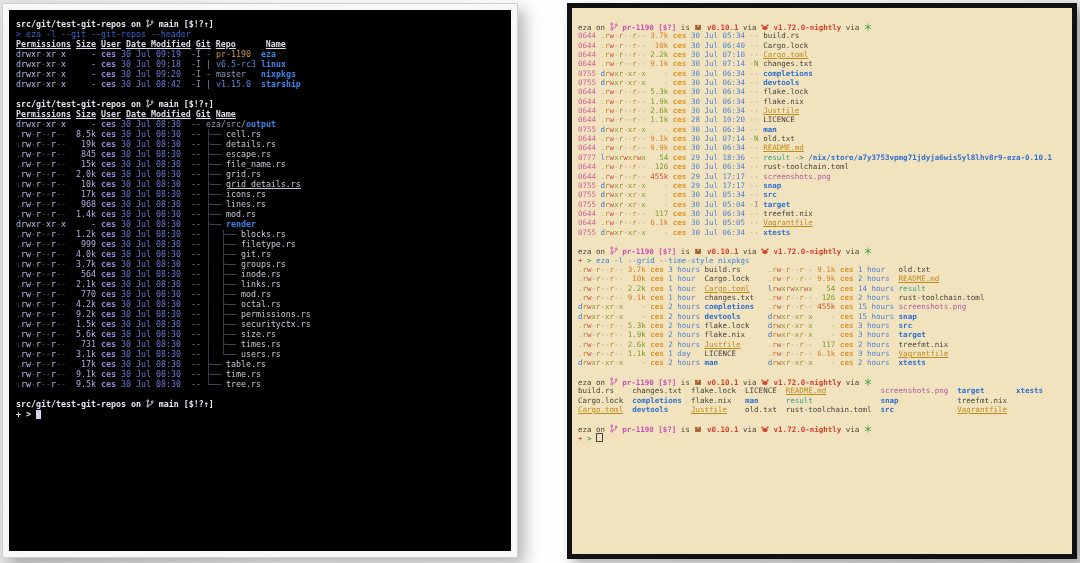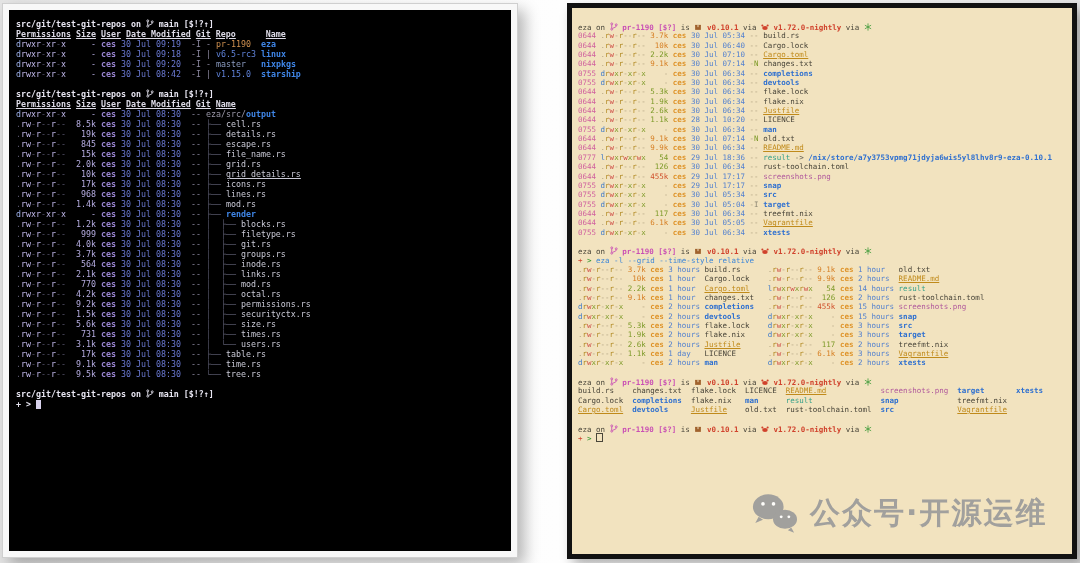--- a/index.html
+++ b/index.html
@@ -43,20 +43,21 @@
   <div class="win-left">
     <div class="screen-left" id="left-screen">
         <div class="tl"><span style="color: rgb(232, 230, 242); font-weight: 700;">src/git/test-git-repos on </span><span class="icon" style="color: rgb(232, 230, 242);"><svg viewBox="0 0 10 11" width="8" height="9">
               <g fill="none" stroke="currentColor" stroke-width="1.1">
                 <circle cx="2.2" cy="2.2" r="1.2"></circle>
                 <circle cx="2.2" cy="8.8" r="1.2"></circle>
                 <circle cx="7.8" cy="3.4" r="1.2"></circle>
                 <path d="M2.2 3.4v4.2M7.8 4.6c0 2-2.4 2.2-4.2 3"></path>
               </g>
             </svg></span><span style="color: rgb(232, 230, 242); font-weight: 700;"> main [$!?↑]</span></div>
+        <div class="tl"><span style="color: rgb(53, 102, 204);">&gt; eza -l --git --git-repos --header</span></div>
         <div class="tl"><span style="color: rgb(222, 220, 232); font-weight: 700; text-decoration: underline;">Permissions</span><span style="color: rgb(201, 201, 214);"> </span><span style="color: rgb(222, 220, 232); font-weight: 700; text-decoration: underline;">Size</span><span style="color: rgb(201, 201, 214);"> </span><span style="color: rgb(222, 220, 232); font-weight: 700; text-decoration: underline;">User</span><span style="color: rgb(201, 201, 214);"> </span><span style="color: rgb(222, 220, 232); font-weight: 700; text-decoration: underline;">Date Modified</span><span style="color: rgb(201, 201, 214);"> </span><span style="color: rgb(222, 220, 232); font-weight: 700; text-decoration: underline;">Git</span><span style="color: rgb(201, 201, 214);"> </span><span style="color: rgb(222, 220, 232); font-weight: 700; text-decoration: underline;">Repo</span><span style="color: rgb(201, 201, 214);">      </span><span style="color: rgb(222, 220, 232); font-weight: 700; text-decoration: underline;">Name</span></div>
         <div class="tl"><span style="color: rgb(157, 176, 232);">d</span><span style="color: rgb(192, 184, 234);">r</span><span style="color: rgb(192, 184, 234);">w</span><span style="color: rgb(192, 184, 234);">x</span><span style="color: rgb(192, 184, 234);">r</span><span style="color: rgb(86, 82, 106);">-</span><span style="color: rgb(192, 184, 234);">x</span><span style="color: rgb(192, 184, 234);">r</span><span style="color: rgb(86, 82, 106);">-</span><span style="color: rgb(192, 184, 234);">x</span><span style="color: rgb(201, 201, 214);">  </span><span style="color: rgb(180, 171, 223);">   -</span><span style="color: rgb(201, 201, 214);"> </span><span style="color: rgb(154, 134, 210); font-weight: 700;">ces</span><span style="color: rgb(201, 201, 214);"> </span><span style="color: rgb(107, 122, 212);">30 Jul 09:19</span><span style="color: rgb(201, 201, 214);">  </span><span style="color: rgb(140, 136, 160);">-I</span><span style="color: rgb(201, 201, 214);"> </span><span style="color: rgb(140, 136, 160);">- </span><span style="color: rgb(207, 144, 80);">pr-1190</span><span style="color: rgb(201, 201, 214);">  </span><span style="color: rgb(63, 134, 232); font-weight: 700;">eza</span></div>
         <div class="tl"><span style="color: rgb(157, 176, 232);">d</span><span style="color: rgb(192, 184, 234);">r</span><span style="color: rgb(192, 184, 234);">w</span><span style="color: rgb(192, 184, 234);">x</span><span style="color: rgb(192, 184, 234);">r</span><span style="color: rgb(86, 82, 106);">-</span><span style="color: rgb(192, 184, 234);">x</span><span style="color: rgb(192, 184, 234);">r</span><span style="color: rgb(86, 82, 106);">-</span><span style="color: rgb(192, 184, 234);">x</span><span style="color: rgb(201, 201, 214);">  </span><span style="color: rgb(180, 171, 223);">   -</span><span style="color: rgb(201, 201, 214);"> </span><span style="color: rgb(154, 134, 210); font-weight: 700;">ces</span><span style="color: rgb(201, 201, 214);"> </span><span style="color: rgb(107, 122, 212);">30 Jul 09:18</span><span style="color: rgb(201, 201, 214);">  </span><span style="color: rgb(140, 136, 160);">-I</span><span style="color: rgb(201, 201, 214);"> </span><span style="color: rgb(140, 136, 160);">| </span><span style="color: rgb(95, 130, 216);">v6.5-rc3</span><span style="color: rgb(201, 201, 214);"> </span><span style="color: rgb(63, 134, 232); font-weight: 700;">linux</span></div>
         <div class="tl"><span style="color: rgb(157, 176, 232);">d</span><span style="color: rgb(192, 184, 234);">r</span><span style="color: rgb(192, 184, 234);">w</span><span style="color: rgb(192, 184, 234);">x</span><span style="color: rgb(192, 184, 234);">r</span><span style="color: rgb(86, 82, 106);">-</span><span style="color: rgb(192, 184, 234);">x</span><span style="color: rgb(192, 184, 234);">r</span><span style="color: rgb(86, 82, 106);">-</span><span style="color: rgb(192, 184, 234);">x</span><span style="color: rgb(201, 201, 214);">  </span><span style="color: rgb(180, 171, 223);">   -</span><span style="color: rgb(201, 201, 214);"> </span><span style="color: rgb(154, 134, 210); font-weight: 700;">ces</span><span style="color: rgb(201, 201, 214);"> </span><span style="color: rgb(107, 122, 212);">30 Jul 09:20</span><span style="color: rgb(201, 201, 214);">  </span><span style="color: rgb(140, 136, 160);">-I</span><span style="color: rgb(201, 201, 214);"> </span><span style="color: rgb(140, 136, 160);">- </span><span style="color: rgb(139, 155, 192);">master</span><span style="color: rgb(201, 201, 214);">   </span><span style="color: rgb(63, 134, 232); font-weight: 700;">nixpkgs</span></div>
         <div class="tl"><span style="color: rgb(157, 176, 232);">d</span><span style="color: rgb(192, 184, 234);">r</span><span style="color: rgb(192, 184, 234);">w</span><span style="color: rgb(192, 184, 234);">x</span><span style="color: rgb(192, 184, 234);">r</span><span style="color: rgb(86, 82, 106);">-</span><span style="color: rgb(192, 184, 234);">x</span><span style="color: rgb(192, 184, 234);">r</span><span style="color: rgb(86, 82, 106);">-</span><span style="color: rgb(192, 184, 234);">x</span><span style="color: rgb(201, 201, 214);">  </span><span style="color: rgb(180, 171, 223);">   -</span><span style="color: rgb(201, 201, 214);"> </span><span style="color: rgb(154, 134, 210); font-weight: 700;">ces</span><span style="color: rgb(201, 201, 214);"> </span><span style="color: rgb(107, 122, 212);">30 Jul 08:42</span><span style="color: rgb(201, 201, 214);">  </span><span style="color: rgb(140, 136, 160);">-I</span><span style="color: rgb(201, 201, 214);"> </span><span style="color: rgb(140, 136, 160);">| </span><span style="color: rgb(95, 130, 216);">v1.15.0</span><span style="color: rgb(201, 201, 214);">  </span><span style="color: rgb(63, 134, 232); font-weight: 700;">starship</span></div>
         <div class="tl">&nbsp;</div>
         <div class="tl"><span style="color: rgb(232, 230, 242); font-weight: 700;">src/git/test-git-repos on </span><span class="icon" style="color: rgb(232, 230, 242);"><svg viewBox="0 0 10 11" width="8" height="9">
               <g fill="none" stroke="currentColor" stroke-width="1.1">
                 <circle cx="2.2" cy="2.2" r="1.2"></circle>
                 <circle cx="2.2" cy="8.8" r="1.2"></circle>
@@ -163,21 +164,21 @@
               <rect x="4.4" y="2.4" width="1.2" height="2.8" fill="#f2e3bf"></rect>
             </svg></span><span style="color: rgb(74, 70, 58);"> </span><span style="color: rgb(208, 66, 44); font-weight: 700;">v0.10.1</span><span style="color: rgb(74, 70, 58);"> via </span><span class="icon" style="color: rgb(208, 66, 44);"><svg viewBox="0 0 10 10" width="8" height="8" fill="currentColor">
               <ellipse cx="5" cy="6.2" rx="3.4" ry="2.4"></ellipse>
               <circle cx="1.7" cy="3.1" r="1.3"></circle>
               <circle cx="8.3" cy="3.1" r="1.3"></circle>
             </svg></span><span style="color: rgb(74, 70, 58);"> </span><span style="color: rgb(208, 66, 44); font-weight: 700;">v1.72.0-nightly</span><span style="color: rgb(74, 70, 58);"> via </span><span class="icon" style="color: rgb(63, 154, 56);"><svg viewBox="0 0 10 10" width="8" height="8">
               <g stroke="currentColor" stroke-width="1" fill="none">
                 <path d="M5 .5v9M1.1 2.75l7.8 4.5M8.9 2.75l-7.8 4.5"></path>
               </g>
             </svg></span></div>
-        <div class="tl"><span style="color: rgb(208, 66, 44);">+ </span><span style="color: rgb(63, 154, 56); font-weight: 700;">&gt; </span><span style="color: rgb(60, 134, 216);">eza -l --grid --time-style relative</span></div>
+        <div class="tl"><span style="color: rgb(208, 66, 44);">+ </span><span style="color: rgb(63, 154, 56); font-weight: 700;">&gt; </span><span style="color: rgb(60, 134, 216);">eza -l --grid --time-style nixpkgs</span></div>
         <div class="tl"><span style="color: rgb(179, 163, 130);">.</span><span style="color: rgb(176, 136, 32);">r</span><span style="color: rgb(207, 80, 72);">w</span><span style="color: rgb(179, 163, 130);">-</span><span style="color: rgb(176, 136, 32);">r</span><span style="color: rgb(179, 163, 130);">-</span><span style="color: rgb(179, 163, 130);">-</span><span style="color: rgb(176, 136, 32);">r</span><span style="color: rgb(179, 163, 130);">-</span><span style="color: rgb(179, 163, 130);">-</span><span style="color: rgb(74, 70, 58);"> </span><span style="color: rgb(214, 126, 34);">3.7k</span><span style="color: rgb(74, 70, 58);"> </span><span style="color: rgb(222, 146, 38); font-weight: 700;">ces</span><span style="color: rgb(74, 70, 58);"> </span><span style="color: rgb(83, 129, 207);">3 hours</span><span style="color: rgb(74, 70, 58);"> </span><span style="color: rgb(71, 67, 55);">build.rs</span><span style="color: rgb(74, 70, 58);">      </span><span style="color: rgb(179, 163, 130);">.</span><span style="color: rgb(176, 136, 32);">r</span><span style="color: rgb(207, 80, 72);">w</span><span style="color: rgb(179, 163, 130);">-</span><span style="color: rgb(176, 136, 32);">r</span><span style="color: rgb(179, 163, 130);">-</span><span style="color: rgb(179, 163, 130);">-</span><span style="color: rgb(176, 136, 32);">r</span><span style="color: rgb(179, 163, 130);">-</span><span style="color: rgb(179, 163, 130);">-</span><span style="color: rgb(74, 70, 58);"> </span><span style="color: rgb(214, 126, 34);">9.1k</span><span style="color: rgb(74, 70, 58);"> </span><span style="color: rgb(222, 146, 38); font-weight: 700;">ces</span><span style="color: rgb(74, 70, 58);"> </span><span style="color: rgb(83, 129, 207);">1 hour  </span><span style="color: rgb(74, 70, 58);"> </span><span style="color: rgb(71, 67, 55);">old.txt</span></div>
         <div class="tl"><span style="color: rgb(179, 163, 130);">.</span><span style="color: rgb(176, 136, 32);">r</span><span style="color: rgb(207, 80, 72);">w</span><span style="color: rgb(179, 163, 130);">-</span><span style="color: rgb(176, 136, 32);">r</span><span style="color: rgb(179, 163, 130);">-</span><span style="color: rgb(179, 163, 130);">-</span><span style="color: rgb(176, 136, 32);">r</span><span style="color: rgb(179, 163, 130);">-</span><span style="color: rgb(179, 163, 130);">-</span><span style="color: rgb(74, 70, 58);"> </span><span style="color: rgb(214, 126, 34);"> 10k</span><span style="color: rgb(74, 70, 58);"> </span><span style="color: rgb(222, 146, 38); font-weight: 700;">ces</span><span style="color: rgb(74, 70, 58);"> </span><span style="color: rgb(83, 129, 207);">1 hour </span><span style="color: rgb(74, 70, 58);"> </span><span style="color: rgb(71, 67, 55);">Cargo.lock</span><span style="color: rgb(74, 70, 58);">    </span><span style="color: rgb(179, 163, 130);">.</span><span style="color: rgb(176, 136, 32);">r</span><span style="color: rgb(207, 80, 72);">w</span><span style="color: rgb(179, 163, 130);">-</span><span style="color: rgb(176, 136, 32);">r</span><span style="color: rgb(179, 163, 130);">-</span><span style="color: rgb(179, 163, 130);">-</span><span style="color: rgb(176, 136, 32);">r</span><span style="color: rgb(179, 163, 130);">-</span><span style="color: rgb(179, 163, 130);">-</span><span style="color: rgb(74, 70, 58);"> </span><span style="color: rgb(214, 126, 34);">9.9k</span><span style="color: rgb(74, 70, 58);"> </span><span style="color: rgb(222, 146, 38); font-weight: 700;">ces</span><span style="color: rgb(74, 70, 58);"> </span><span style="color: rgb(83, 129, 207);">2 hours </span><span style="color: rgb(74, 70, 58);"> </span><span style="color: rgb(192, 138, 26); text-decoration: underline;">README.md</span></div>
         <div class="tl"><span style="color: rgb(179, 163, 130);">.</span><span style="color: rgb(176, 136, 32);">r</span><span style="color: rgb(207, 80, 72);">w</span><span style="color: rgb(179, 163, 130);">-</span><span style="color: rgb(176, 136, 32);">r</span><span style="color: rgb(179, 163, 130);">-</span><span style="color: rgb(179, 163, 130);">-</span><span style="color: rgb(176, 136, 32);">r</span><span style="color: rgb(179, 163, 130);">-</span><span style="color: rgb(179, 163, 130);">-</span><span style="color: rgb(74, 70, 58);"> </span><span style="color: rgb(125, 154, 40);">2.2k</span><span style="color: rgb(74, 70, 58);"> </span><span style="color: rgb(222, 146, 38); font-weight: 700;">ces</span><span style="color: rgb(74, 70, 58);"> </span><span style="color: rgb(83, 129, 207);">1 hour </span><span style="color: rgb(74, 70, 58);"> </span><span style="color: rgb(192, 138, 26); text-decoration: underline;">Cargo.toml</span><span style="color: rgb(74, 70, 58);">    </span><span style="color: rgb(61, 121, 201);">l</span><span style="color: rgb(176, 136, 32);">r</span><span style="color: rgb(207, 80, 72);">w</span><span style="color: rgb(125, 154, 40);">x</span><span style="color: rgb(176, 136, 32);">r</span><span style="color: rgb(207, 80, 72);">w</span><span style="color: rgb(125, 154, 40);">x</span><span style="color: rgb(176, 136, 32);">r</span><span style="color: rgb(207, 80, 72);">w</span><span style="color: rgb(125, 154, 40);">x</span><span style="color: rgb(74, 70, 58);"> </span><span style="color: rgb(125, 154, 40);">  54</span><span style="color: rgb(74, 70, 58);"> </span><span style="color: rgb(222, 146, 38); font-weight: 700;">ces</span><span style="color: rgb(74, 70, 58);"> </span><span style="color: rgb(83, 129, 207);">14 hours</span><span style="color: rgb(74, 70, 58);"> </span><span style="color: rgb(53, 160, 137);">result</span></div>
         <div class="tl"><span style="color: rgb(179, 163, 130);">.</span><span style="color: rgb(176, 136, 32);">r</span><span style="color: rgb(207, 80, 72);">w</span><span style="color: rgb(179, 163, 130);">-</span><span style="color: rgb(176, 136, 32);">r</span><span style="color: rgb(179, 163, 130);">-</span><span style="color: rgb(179, 163, 130);">-</span><span style="color: rgb(176, 136, 32);">r</span><span style="color: rgb(179, 163, 130);">-</span><span style="color: rgb(179, 163, 130);">-</span><span style="color: rgb(74, 70, 58);"> </span><span style="color: rgb(214, 126, 34);">9.1k</span><span style="color: rgb(74, 70, 58);"> </span><span style="color: rgb(222, 146, 38); font-weight: 700;">ces</span><span style="color: rgb(74, 70, 58);"> </span><span style="color: rgb(83, 129, 207);">1 hour </span><span style="color: rgb(74, 70, 58);"> </span><span style="color: rgb(71, 67, 55);">changes.txt</span><span style="color: rgb(74, 70, 58);">   </span><span style="color: rgb(179, 163, 130);">.</span><span style="color: rgb(176, 136, 32);">r</span><span style="color: rgb(207, 80, 72);">w</span><span style="color: rgb(179, 163, 130);">-</span><span style="color: rgb(176, 136, 32);">r</span><span style="color: rgb(179, 163, 130);">-</span><span style="color: rgb(179, 163, 130);">-</span><span style="color: rgb(176, 136, 32);">r</span><span style="color: rgb(179, 163, 130);">-</span><span style="color: rgb(179, 163, 130);">-</span><span style="color: rgb(74, 70, 58);"> </span><span style="color: rgb(125, 154, 40);"> 126</span><span style="color: rgb(74, 70, 58);"> </span><span style="color: rgb(222, 146, 38); font-weight: 700;">ces</span><span style="color: rgb(74, 70, 58);"> </span><span style="color: rgb(83, 129, 207);">2 hours </span><span style="color: rgb(74, 70, 58);"> </span><span style="color: rgb(71, 67, 55);">rust-toolchain.toml</span></div>
         <div class="tl"><span style="color: rgb(61, 121, 201);">d</span><span style="color: rgb(176, 136, 32);">r</span><span style="color: rgb(207, 80, 72);">w</span><span style="color: rgb(125, 154, 40);">x</span><span style="color: rgb(176, 136, 32);">r</span><span style="color: rgb(179, 163, 130);">-</span><span style="color: rgb(125, 154, 40);">x</span><span style="color: rgb(176, 136, 32);">r</span><span style="color: rgb(179, 163, 130);">-</span><span style="color: rgb(125, 154, 40);">x</span><span style="color: rgb(74, 70, 58);"> </span><span style="color: rgb(179, 163, 130);">   -</span><span style="color: rgb(74, 70, 58);"> </span><span style="color: rgb(222, 146, 38); font-weight: 700;">ces</span><span style="color: rgb(74, 70, 58);"> </span><span style="color: rgb(83, 129, 207);">2 hours</span><span style="color: rgb(74, 70, 58);"> </span><span style="color: rgb(45, 111, 208); font-weight: 700;">completions</span><span style="color: rgb(74, 70, 58);">   </span><span style="color: rgb(179, 163, 130);">.</span><span style="color: rgb(176, 136, 32);">r</span><span style="color: rgb(207, 80, 72);">w</span><span style="color: rgb(179, 163, 130);">-</span><span style="color: rgb(176, 136, 32);">r</span><span style="color: rgb(179, 163, 130);">-</span><span style="color: rgb(179, 163, 130);">-</span><span style="color: rgb(176, 136, 32);">r</span><span style="color: rgb(179, 163, 130);">-</span><span style="color: rgb(179, 163, 130);">-</span><span style="color: rgb(74, 70, 58);"> </span><span style="color: rgb(208, 81, 44);">455k</span><span style="color: rgb(74, 70, 58);"> </span><span style="color: rgb(222, 146, 38); font-weight: 700;">ces</span><span style="color: rgb(74, 70, 58);"> </span><span style="color: rgb(83, 129, 207);">15 hours</span><span style="color: rgb(74, 70, 58);"> </span><span style="color: rgb(176, 88, 156);">screenshots.png</span></div>
         <div class="tl"><span style="color: rgb(61, 121, 201);">d</span><span style="color: rgb(176, 136, 32);">r</span><span style="color: rgb(207, 80, 72);">w</span><span style="color: rgb(125, 154, 40);">x</span><span style="color: rgb(176, 136, 32);">r</span><span style="color: rgb(179, 163, 130);">-</span><span style="color: rgb(125, 154, 40);">x</span><span style="color: rgb(176, 136, 32);">r</span><span style="color: rgb(179, 163, 130);">-</span><span style="color: rgb(125, 154, 40);">x</span><span style="color: rgb(74, 70, 58);"> </span><span style="color: rgb(179, 163, 130);">   -</span><span style="color: rgb(74, 70, 58);"> </span><span style="color: rgb(222, 146, 38); font-weight: 700;">ces</span><span style="color: rgb(74, 70, 58);"> </span><span style="color: rgb(83, 129, 207);">2 hours</span><span style="color: rgb(74, 70, 58);"> </span><span style="color: rgb(45, 111, 208); font-weight: 700;">devtools</span><span style="color: rgb(74, 70, 58);">      </span><span style="color: rgb(61, 121, 201);">d</span><span style="color: rgb(176, 136, 32);">r</span><span style="color: rgb(207, 80, 72);">w</span><span style="color: rgb(125, 154, 40);">x</span><span style="color: rgb(176, 136, 32);">r</span><span style="color: rgb(179, 163, 130);">-</span><span style="color: rgb(125, 154, 40);">x</span><span style="color: rgb(176, 136, 32);">r</span><span style="color: rgb(179, 163, 130);">-</span><span style="color: rgb(125, 154, 40);">x</span><span style="color: rgb(74, 70, 58);"> </span><span style="color: rgb(179, 163, 130);">   -</span><span style="color: rgb(74, 70, 58);"> </span><span style="color: rgb(222, 146, 38); font-weight: 700;">ces</span><span style="color: rgb(74, 70, 58);"> </span><span style="color: rgb(83, 129, 207);">15 hours</span><span style="color: rgb(74, 70, 58);"> </span><span style="color: rgb(45, 111, 208); font-weight: 700;">snap</span></div>
         <div class="tl"><span style="color: rgb(179, 163, 130);">.</span><span style="color: rgb(176, 136, 32);">r</span><span style="color: rgb(207, 80, 72);">w</span><span style="color: rgb(179, 163, 130);">-</span><span style="color: rgb(176, 136, 32);">r</span><span style="color: rgb(179, 163, 130);">-</span><span style="color: rgb(179, 163, 130);">-</span><span style="color: rgb(176, 136, 32);">r</span><span style="color: rgb(179, 163, 130);">-</span><span style="color: rgb(179, 163, 130);">-</span><span style="color: rgb(74, 70, 58);"> </span><span style="color: rgb(125, 154, 40);">5.3k</span><span style="color: rgb(74, 70, 58);"> </span><span style="color: rgb(222, 146, 38); font-weight: 700;">ces</span><span style="color: rgb(74, 70, 58);"> </span><span style="color: rgb(83, 129, 207);">2 hours</span><span style="color: rgb(74, 70, 58);"> </span><span style="color: rgb(71, 67, 55);">flake.lock</span><span style="color: rgb(74, 70, 58);">    </span><span style="color: rgb(61, 121, 201);">d</span><span style="color: rgb(176, 136, 32);">r</span><span style="color: rgb(207, 80, 72);">w</span><span style="color: rgb(125, 154, 40);">x</span><span style="color: rgb(176, 136, 32);">r</span><span style="color: rgb(179, 163, 130);">-</span><span style="color: rgb(125, 154, 40);">x</span><span style="color: rgb(176, 136, 32);">r</span><span style="color: rgb(179, 163, 130);">-</span><span style="color: rgb(125, 154, 40);">x</span><span style="color: rgb(74, 70, 58);"> </span><span style="color: rgb(179, 163, 130);">   -</span><span style="color: rgb(74, 70, 58);"> </span><span style="color: rgb(222, 146, 38); font-weight: 700;">ces</span><span style="color: rgb(74, 70, 58);"> </span><span style="color: rgb(83, 129, 207);">3 hours </span><span style="color: rgb(74, 70, 58);"> </span><span style="color: rgb(45, 111, 208); font-weight: 700;">src</span></div>
         <div class="tl"><span style="color: rgb(179, 163, 130);">.</span><span style="color: rgb(176, 136, 32);">r</span><span style="color: rgb(207, 80, 72);">w</span><span style="color: rgb(179, 163, 130);">-</span><span style="color: rgb(176, 136, 32);">r</span><span style="color: rgb(179, 163, 130);">-</span><span style="color: rgb(179, 163, 130);">-</span><span style="color: rgb(176, 136, 32);">r</span><span style="color: rgb(179, 163, 130);">-</span><span style="color: rgb(179, 163, 130);">-</span><span style="color: rgb(74, 70, 58);"> </span><span style="color: rgb(125, 154, 40);">1.9k</span><span style="color: rgb(74, 70, 58);"> </span><span style="color: rgb(222, 146, 38); font-weight: 700;">ces</span><span style="color: rgb(74, 70, 58);"> </span><span style="color: rgb(83, 129, 207);">2 hours</span><span style="color: rgb(74, 70, 58);"> </span><span style="color: rgb(71, 67, 55);">flake.nix</span><span style="color: rgb(74, 70, 58);">     </span><span style="color: rgb(61, 121, 201);">d</span><span style="color: rgb(176, 136, 32);">r</span><span style="color: rgb(207, 80, 72);">w</span><span style="color: rgb(125, 154, 40);">x</span><span style="color: rgb(176, 136, 32);">r</span><span style="color: rgb(179, 163, 130);">-</span><span style="color: rgb(125, 154, 40);">x</span><span style="color: rgb(176, 136, 32);">r</span><span style="color: rgb(179, 163, 130);">-</span><span style="color: rgb(125, 154, 40);">x</span><span style="color: rgb(74, 70, 58);"> </span><span style="color: rgb(179, 163, 130);">   -</span><span style="color: rgb(74, 70, 58);"> </span><span style="color: rgb(222, 146, 38); font-weight: 700;">ces</span><span style="color: rgb(74, 70, 58);"> </span><span style="color: rgb(83, 129, 207);">3 hours </span><span style="color: rgb(74, 70, 58);"> </span><span style="color: rgb(45, 111, 208); font-weight: 700;">target</span></div>
         <div class="tl"><span style="color: rgb(179, 163, 130);">.</span><span style="color: rgb(176, 136, 32);">r</span><span style="color: rgb(207, 80, 72);">w</span><span style="color: rgb(179, 163, 130);">-</span><span style="color: rgb(176, 136, 32);">r</span><span style="color: rgb(179, 163, 130);">-</span><span style="color: rgb(179, 163, 130);">-</span><span style="color: rgb(176, 136, 32);">r</span><span style="color: rgb(179, 163, 130);">-</span><span style="color: rgb(179, 163, 130);">-</span><span style="color: rgb(74, 70, 58);"> </span><span style="color: rgb(125, 154, 40);">2.6k</span><span style="color: rgb(74, 70, 58);"> </span><span style="color: rgb(222, 146, 38); font-weight: 700;">ces</span><span style="color: rgb(74, 70, 58);"> </span><span style="color: rgb(83, 129, 207);">2 hours</span><span style="color: rgb(74, 70, 58);"> </span><span style="color: rgb(192, 138, 26); text-decoration: underline;">Justfile</span><span style="color: rgb(74, 70, 58);">      </span><span style="color: rgb(179, 163, 130);">.</span><span style="color: rgb(176, 136, 32);">r</span><span style="color: rgb(207, 80, 72);">w</span><span style="color: rgb(179, 163, 130);">-</span><span style="color: rgb(176, 136, 32);">r</span><span style="color: rgb(179, 163, 130);">-</span><span style="color: rgb(179, 163, 130);">-</span><span style="color: rgb(176, 136, 32);">r</span><span style="color: rgb(179, 163, 130);">-</span><span style="color: rgb(179, 163, 130);">-</span><span style="color: rgb(74, 70, 58);"> </span><span style="color: rgb(125, 154, 40);"> 117</span><span style="color: rgb(74, 70, 58);"> </span><span style="color: rgb(222, 146, 38); font-weight: 700;">ces</span><span style="color: rgb(74, 70, 58);"> </span><span style="color: rgb(83, 129, 207);">2 hours </span><span style="color: rgb(74, 70, 58);"> </span><span style="color: rgb(71, 67, 55);">treefmt.nix</span></div>
         <div class="tl"><span style="color: rgb(179, 163, 130);">.</span><span style="color: rgb(176, 136, 32);">r</span><span style="color: rgb(207, 80, 72);">w</span><span style="color: rgb(179, 163, 130);">-</span><span style="color: rgb(176, 136, 32);">r</span><span style="color: rgb(179, 163, 130);">-</span><span style="color: rgb(179, 163, 130);">-</span><span style="color: rgb(176, 136, 32);">r</span><span style="color: rgb(179, 163, 130);">-</span><span style="color: rgb(179, 163, 130);">-</span><span style="color: rgb(74, 70, 58);"> </span><span style="color: rgb(125, 154, 40);">1.1k</span><span style="color: rgb(74, 70, 58);"> </span><span style="color: rgb(222, 146, 38); font-weight: 700;">ces</span><span style="color: rgb(74, 70, 58);"> </span><span style="color: rgb(83, 129, 207);">1 day  </span><span style="color: rgb(74, 70, 58);"> </span><span style="color: rgb(71, 67, 55);">LICENCE</span><span style="color: rgb(74, 70, 58);">       </span><span style="color: rgb(179, 163, 130);">.</span><span style="color: rgb(176, 136, 32);">r</span><span style="color: rgb(207, 80, 72);">w</span><span style="color: rgb(179, 163, 130);">-</span><span style="color: rgb(176, 136, 32);">r</span><span style="color: rgb(179, 163, 130);">-</span><span style="color: rgb(179, 163, 130);">-</span><span style="color: rgb(176, 136, 32);">r</span><span style="color: rgb(179, 163, 130);">-</span><span style="color: rgb(179, 163, 130);">-</span><span style="color: rgb(74, 70, 58);"> </span><span style="color: rgb(214, 126, 34);">6.1k</span><span style="color: rgb(74, 70, 58);"> </span><span style="color: rgb(222, 146, 38); font-weight: 700;">ces</span><span style="color: rgb(74, 70, 58);"> </span><span style="color: rgb(83, 129, 207);">3 hours </span><span style="color: rgb(74, 70, 58);"> </span><span style="color: rgb(192, 138, 26); text-decoration: underline;">Vagrantfile</span></div>
@@ -224,27 +225,14 @@
               <circle cx="8.3" cy="3.1" r="1.3"></circle>
             </svg></span><span style="color: rgb(74, 70, 58);"> </span><span style="color: rgb(208, 66, 44); font-weight: 700;">v1.72.0-nightly</span><span style="color: rgb(74, 70, 58);"> via </span><span class="icon" style="color: rgb(63, 154, 56);"><svg viewBox="0 0 10 10" width="8" height="8">
               <g stroke="currentColor" stroke-width="1" fill="none">
                 <path d="M5 .5v9M1.1 2.75l7.8 4.5M8.9 2.75l-7.8 4.5"></path>
               </g>
             </svg></span></div>
         <div class="tl"><span style="color: rgb(208, 66, 44);">+ </span><span style="color: rgb(63, 154, 56); font-weight: 700;">&gt; </span><span class="cur-hollow" style="border-color: rgb(74, 70, 58);"></span></div>
       </div>
   </div>
 
-  <div class="watermark">
-    <span class="wicon" id="wicon"><svg viewBox="0 0 52 48" width="52" height="46" fill="currentColor">
-          <ellipse cx="20" cy="17.5" rx="16" ry="13"></ellipse>
-          <path d="M10 28l-3.5 6.5 8-3.5z"></path>
-          <ellipse cx="37.5" cy="30.5" rx="12.5" ry="10"></ellipse>
-          <path d="M44 39l3 5.5-6.5-2.5z"></path>
-          <circle cx="14.5" cy="14.5" r="1.9" fill="#fff"></circle>
-          <circle cx="25.5" cy="14.5" r="1.9" fill="#fff"></circle>
-          <circle cx="33.5" cy="28" r="1.5" fill="#fff"></circle>
-          <circle cx="41.5" cy="28" r="1.5" fill="#fff"></circle>
-        </svg></span>
-    <span class="wtext">公众号·开源运维</span>
-  </div>
 
 </div>
 
 </body></html>

